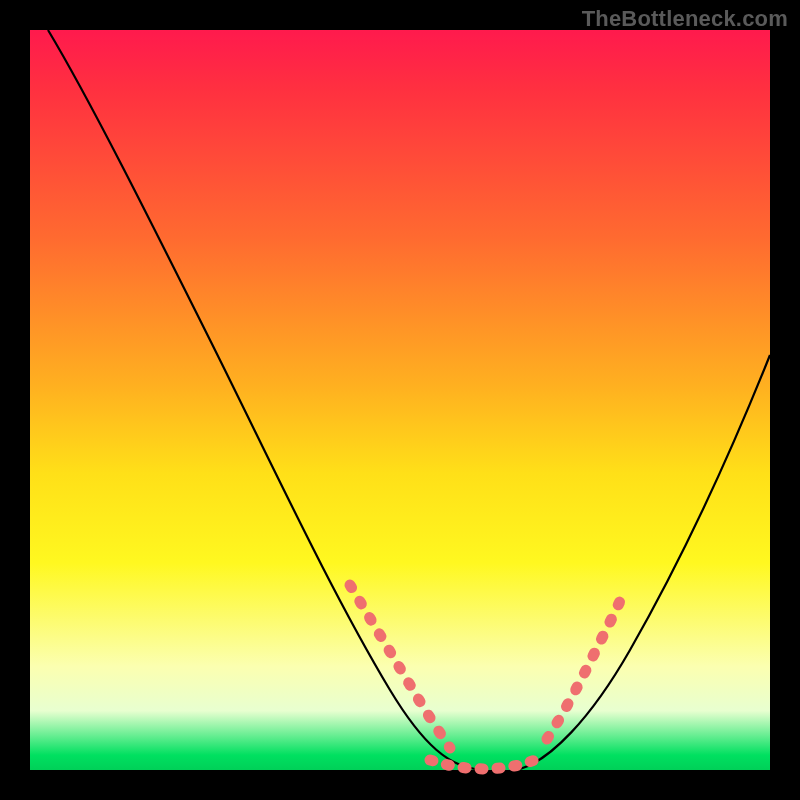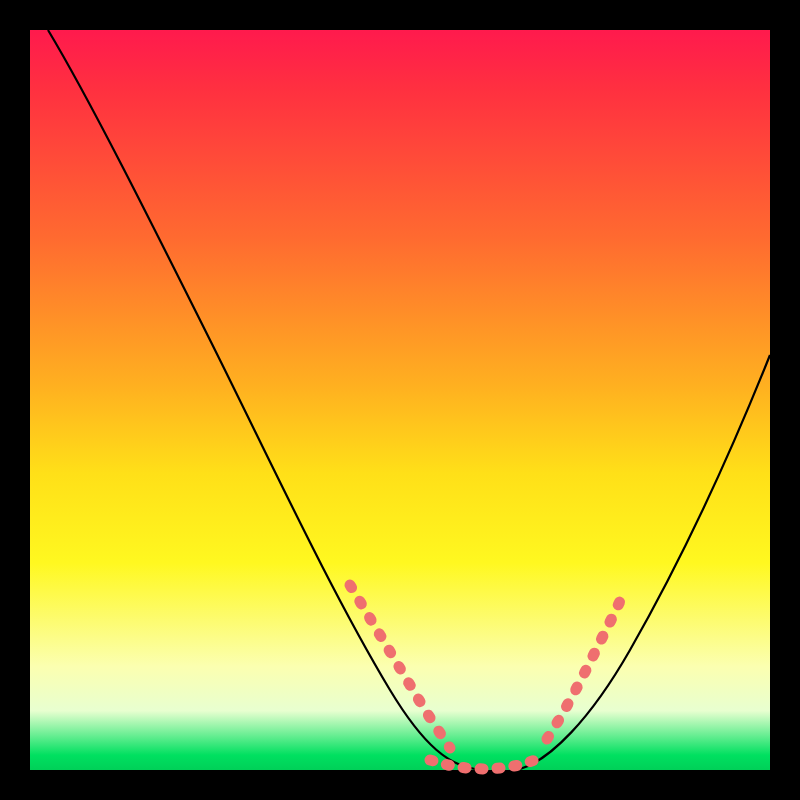--- a/index.html
+++ b/index.html
@@ -90,13 +90,14 @@
 
       <path d="M 517 709
                L 530 688
                L 543 665
                L 556 640
                L 569 614
                L 582 588
                L 592 567" fill="none" stroke="#ef6f6f" stroke-width="11" stroke-linecap="round" stroke-dasharray="3 16"></path>
     </svg>
   </div>
+  <div class="watermark">TheBottleneck.com</div>
 </div>
 
 </body></html>

